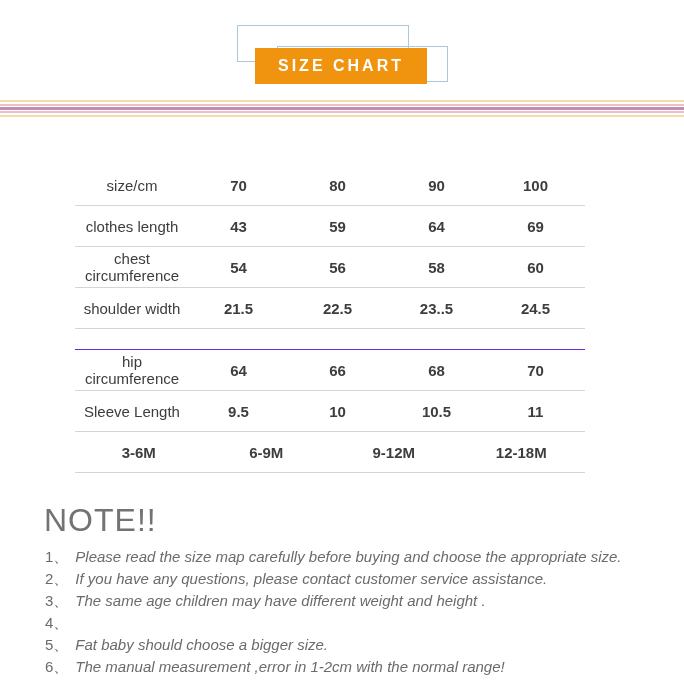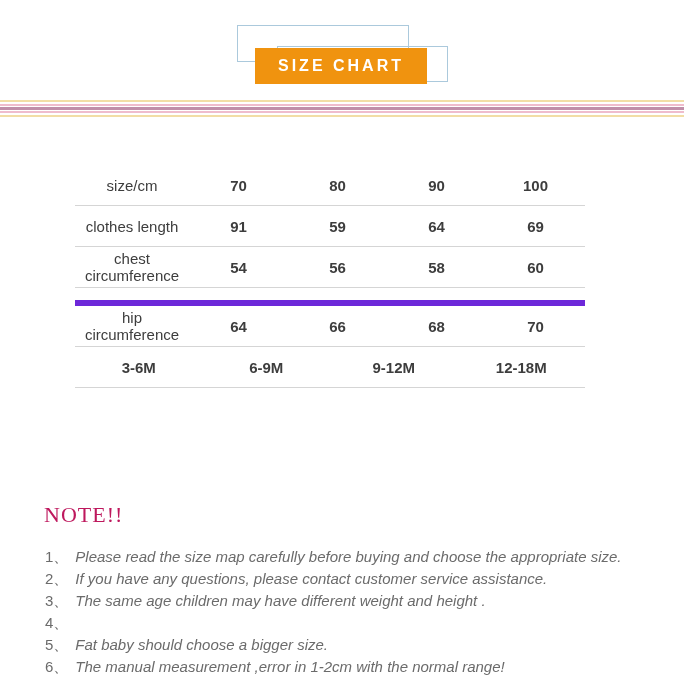--- a/index.html
+++ b/index.html
@@ -43,28 +43,28 @@
     left: 75px; top: 165px; width: 510px;
     color: #3d3d3d; font-size: 15px;
   }
   .trow {
     display: flex; align-items: center;
     height: 40px;
     border-bottom: 1px solid #d5d5d5;
   }
   .trow .label { width: 114px; text-align: center; }
   .trow .val   { flex: 1; text-align: center; font-weight: bold; }
-  .tgroup2 { margin-top: 12px; border-top: 6px solid #6d28d9; }
+  .tgroup2 { margin-top: 20px; border-top: 1px solid #6d28d9; }
 
   
   .note-heading {
     position: absolute;
     left: 44px; top: 502px;
-    font-family: Liberation Serif, serif;
-    font-size: 22px; color: #be185d; letter-spacing: 1px;
+    font-family: Liberation Sans, sans-serif;
+    font-size: 32px; color: #737373; letter-spacing: 1px;
   }
   .notes {
     position: absolute;
     left: 45px; top: 547px; width: 610px;
     color: #6b6b6b; font-size: 15px;
   }
   .note-item { display: flex; line-height: 19px; margin-bottom: 3px; }
   .note-item .num { flex: 0 0 auto; margin-right: 7px; }
   .note-item .txt { white-space: pre-wrap; font-style: italic; }
 </style>
@@ -95,40 +95,54 @@
   <div class="tgroup1">
     <div class="trow">
       <div class="label">size/cm</div>
       <div class="val">70</div>
       <div class="val">80</div>
       <div class="val">90</div>
       <div class="val">100</div>
     </div>
     <div class="trow">
       <div class="label">clothes length</div>
-      <div class="val">91</div>
+      <div class="val">43</div>
       <div class="val">59</div>
       <div class="val">64</div>
       <div class="val">69</div>
     </div>
     <div class="trow">
       <div class="label">chest circumference</div>
       <div class="val">54</div>
       <div class="val">56</div>
       <div class="val">58</div>
       <div class="val">60</div>
     </div>
+    <div class="trow">
+      <div class="label">shoulder width</div>
+      <div class="val">21.5</div>
+      <div class="val">22.5</div>
+      <div class="val">23..5</div>
+      <div class="val">24.5</div>
+    </div>
   </div>
   <div class="tgroup2">
     <div class="trow">
       <div class="label">hip circumference</div>
       <div class="val">64</div>
       <div class="val">66</div>
       <div class="val">68</div>
       <div class="val">70</div>
+    </div>
+    <div class="trow">
+      <div class="label">Sleeve Length</div>
+      <div class="val">9.5</div>
+      <div class="val">10</div>
+      <div class="val">10.5</div>
+      <div class="val">11</div>
     </div>
     <div class="trow">
       <div class="val">3-6M</div>
       <div class="val">6-9M</div>
       <div class="val">9-12M</div>
       <div class="val">12-18M</div>
     </div>
   </div>
 </div>
 

